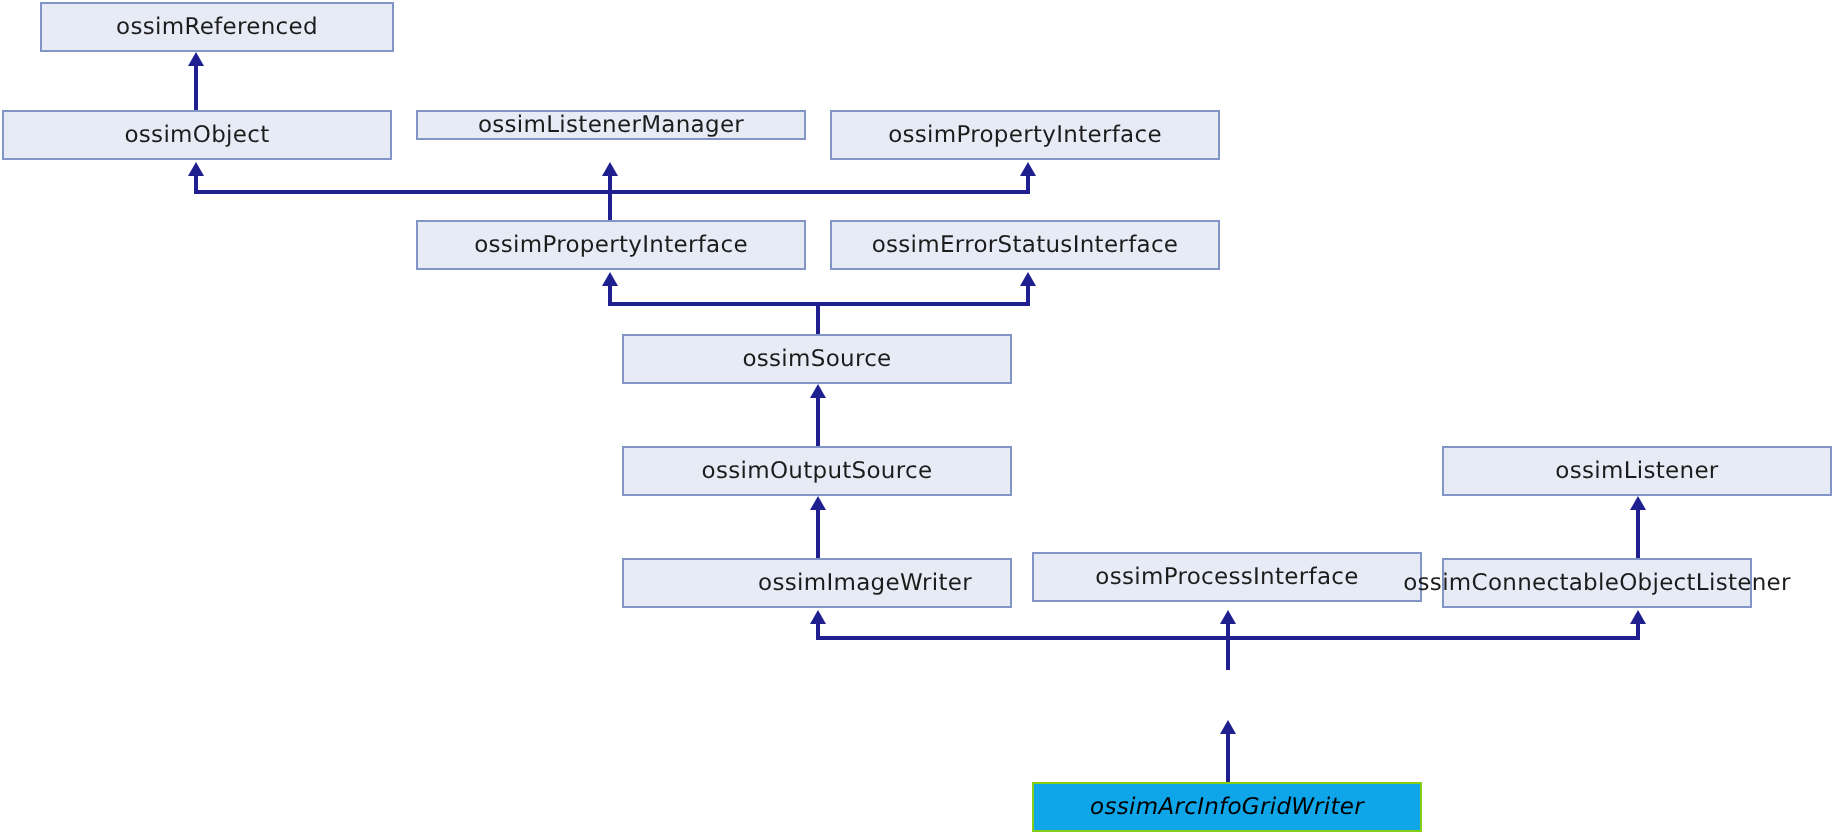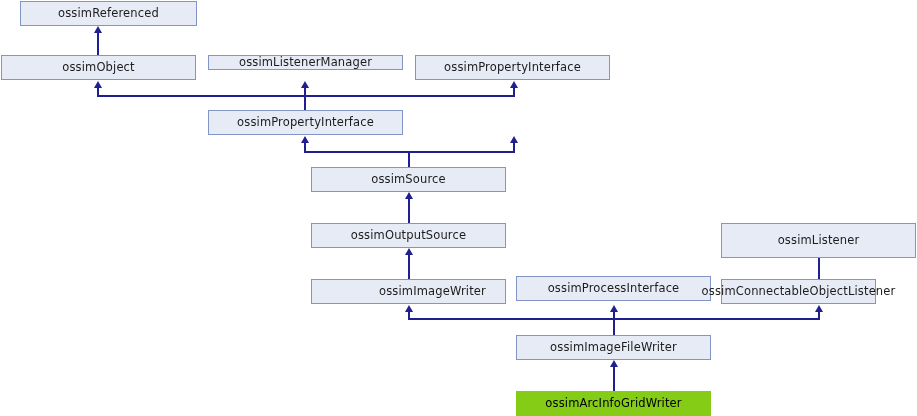--- a/index.html
+++ b/index.html
@@ -25,23 +25,24 @@
     font-size: 11.5px;
     line-height: 1;
     display: flex;
     align-items: center;
     justify-content: center;
     letter-spacing: 0.15px;
     white-space: nowrap;
     z-index: 3;
   }
   .node.current {
-    background: #84cc16;
-    border: 3px solid #84cc16;
+    background: #0ea5e9;
+    border: 1px solid #84cc16;
     color: #000000;
+    font-style: italic;
   }
   .node .label {
     display: block;
     padding: 0 4px;
     pointer-events: none;
   }
   
   .edge-v {
     position: absolute;
     width: 2px;
@@ -122,46 +123,46 @@
   </div>
 
   <div class="node" style="left:415px; top:55px; width:195px; height:25px;">
     <span class="label">ossimPropertyInterface</span>
   </div>
 
   <div class="node" style="left:208px; top:110px; width:195px; height:25px;">
     <span class="label">ossimPropertyInterface</span>
   </div>
 
+  <div class="node" style="left:415px; top:110px; width:195px; height:25px;">
+    <span class="label">ossimErrorStatusInterface</span>
+  </div>
 
   <div class="node" style="left:311px; top:167px; width:195px; height:25px;">
     <span class="label">ossimSource</span>
   </div>
 
   <div class="node" style="left:311px; top:223px; width:195px; height:25px;">
     <span class="label">ossimOutputSource</span>
   </div>
 
-  <div class="node" style="left:721px; top:223px; width:195px; height:35px;">
+  <div class="node" style="left:721px; top:223px; width:195px; height:25px;">
     <span class="label">ossimListener</span>
   </div>
 
   <div class="node" style="left:311px; top:279px; width:195px; height:25px;padding-left:48px;">
     <span class="label">ossimImageWriter</span>
   </div>
 
   <div class="node" style="left:516px; top:276px; width:195px; height:25px;">
     <span class="label">ossimProcessInterface</span>
   </div>
 
   <div class="node" style="left:721px; top:279px; width:155px; height:25px;">
     <span class="label">ossimConnectableObjectListener</span>
   </div>
 
-  <div class="node" style="left:516px; top:335px; width:195px; height:25px;">
-    <span class="label">ossimImageFileWriter</span>
-  </div>
 
   <div class="node current" style="left:516px; top:391px; width:195px; height:25px;">
     <span class="label">ossimArcInfoGridWriter</span>
   </div>
 
 </div>
 
 </body></html>

